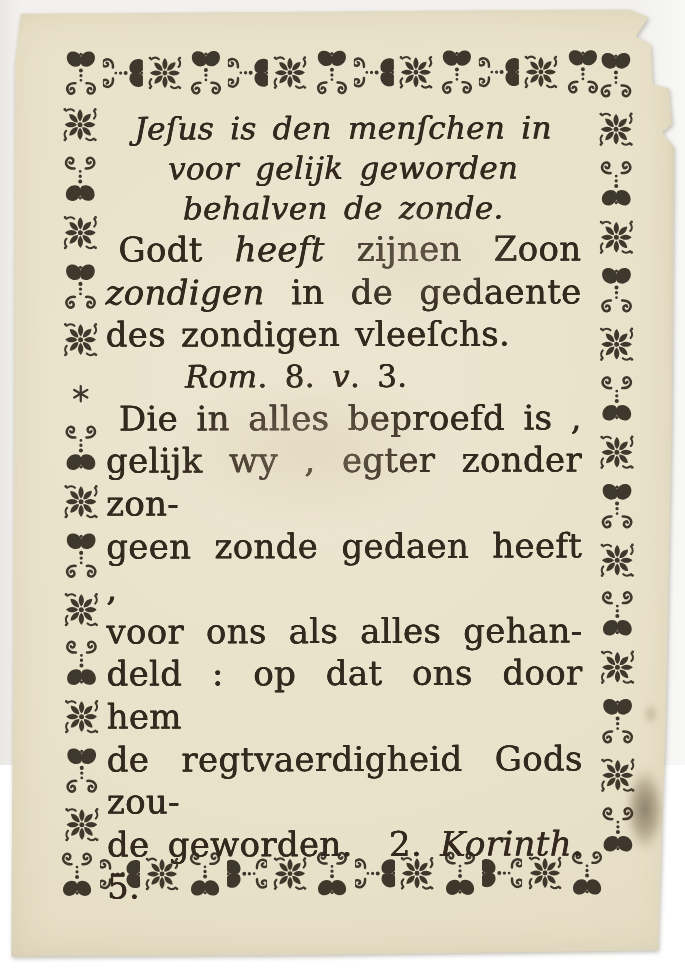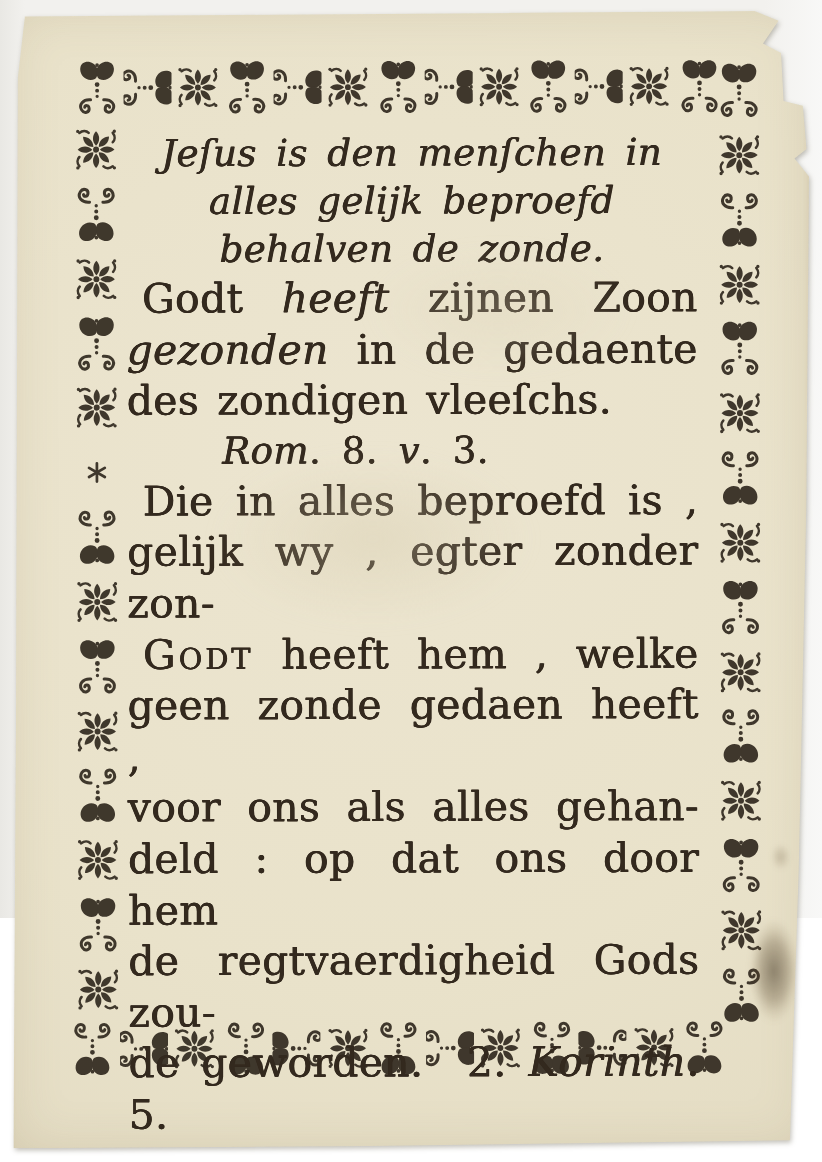--- a/index.html
+++ b/index.html
@@ -389,29 +389,28 @@
           </svg>
           <svg viewBox="0 0 44 56" class="orn">
             <g transform="rotate(180 22 28)">
               <use href="#sym-heart" width="44" height="56"></use>
             </g>
           </svg>
         </div>
 
       <div class="text-block" id="text-block">
           <div class="tline a-c s-h"><span class="seg-i">Jeſus is den menſchen in</span></div>
-          <div class="tline a-c s-h"><span class="seg-i">alles gelijk beproefd</span></div>
+          <div class="tline a-c s-h"><span class="seg-i">voor gelijk geworden</span></div>
           <div class="tline a-c s-h"><span class="seg-i">behalven de zonde.</span></div>
           <div class="tline a-j s-b mod-indent"><span class="seg-r">Godt </span><span class="seg-i">heeft </span><span class="seg-r">zijnen Zoon</span></div>
-          <div class="tline a-j s-b"><span class="seg-i">gezonden </span><span class="seg-r">in de gedaente</span></div>
+          <div class="tline a-j s-b"><span class="seg-i">zondigen </span><span class="seg-r">in de gedaente</span></div>
           <div class="tline a-l s-b"><span class="seg-r">des zondigen vleeſchs.</span></div>
           <div class="tline a-c s-r mod-shift"><span class="seg-i">Rom</span><span class="seg-r">. 8. </span><span class="seg-i">v</span><span class="seg-r">. 3.</span></div>
           <div class="tline a-j s-b mod-indent"><span class="seg-r">Die in alles beproefd is ,</span></div>
           <div class="tline a-j s-b"><span class="seg-r">gelijk wy , egter zonder zon-</span></div>
-          <div class="tline a-j s-b mod-indent"><span class="seg-sc">Godt</span><span class="seg-r"> heeft hem , welke</span></div>
           <div class="tline a-j s-b"><span class="seg-r">geen zonde gedaen heeft ,</span></div>
           <div class="tline a-j s-b"><span class="seg-r">voor ons als alles gehan-</span></div>
           <div class="tline a-j s-b"><span class="seg-r">deld : op dat ons door hem</span></div>
           <div class="tline a-j s-b"><span class="seg-r">de regtvaerdigheid Gods zou-</span></div>
           <div class="tline a-j s-b"><span class="seg-r">de geworden.&nbsp; 2. </span><span class="seg-i">Korinth</span><span class="seg-r">. 5.</span></div>
         </div>
 
       <div class="mottle m1"></div>
       <div class="mottle m2"></div>
       <div class="stain-sm"></div>

